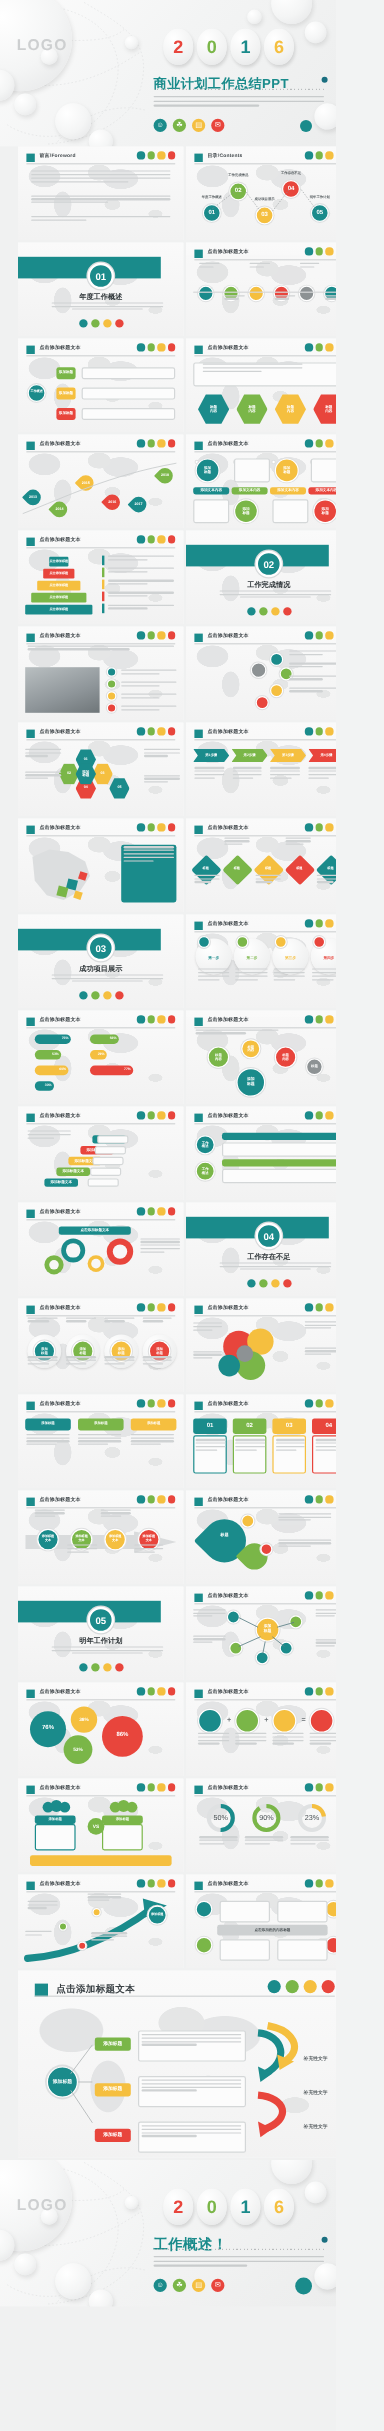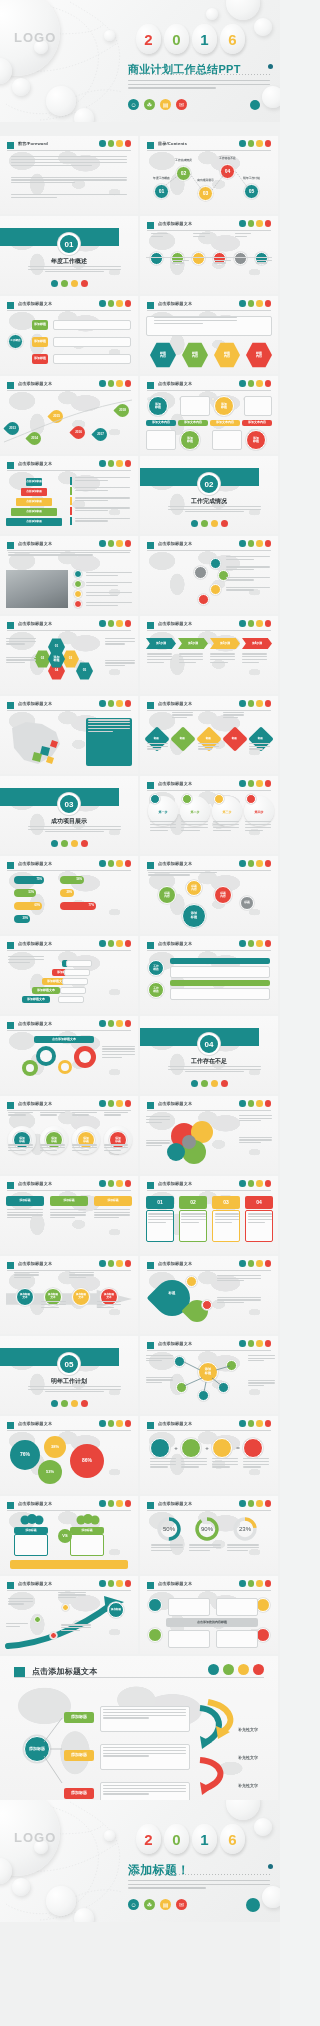--- a/index.html
+++ b/index.html
@@ -148,21 +148,21 @@
         <i style="width:62%"></i>
     </div>
     <div class="cicons">
       <i style="background:#1a8b8b">☺</i>
       <i style="background:#7ab648">☘</i>
       <i style="background:#f5bf3f">▤</i>
       <i style="background:#e8453c">✉</i>
     </div>
   </div>
 
-  <div class="grid" id="slide-grid" style="top: 136px;">
+  <div class="grid" id="slide-grid" style="top: 122px; margin-left: 15px;">
       <div class="slide cell">
     <div class="map"></div>
     <div class="inner">
           <div class="shead">
     <span class="sq"></span>
     <span class="ht">前言/Foreword</span>
     <span class="rule"></span>
     <span class="dots">
       <i class="c1"></i>
               <i class="c2"></i>
@@ -1563,21 +1563,21 @@
       <div class="circ" style="left:246px;top:98px;width:14px;height:14px;background:#1a8b8b;"></div>
       <div class="circ" style="left:268px;top:64px;width:5px;height:5px;background:#1b6f80;"></div>
     </div>
     <div class="logo">LOGO</div>
     <div class="year">
       <span style="color:#e8453c">2</span>
       <span style="color:#7ab648">0</span>
       <span style="color:#1a8b8b">1</span>
       <span style="color:#f5bf3f">6</span>
     </div>
-    <div class="ctitle">添加标题！</div>
+    <div class="ctitle">工作概述！</div>
     <div class="dotline"></div>
     <div class="cdesc">
       <i style="width:100%"></i>
         <i style="width:100%"></i>
         <i style="width:55%"></i>
     </div>
     <div class="cicons">
       <i style="background:#1a8b8b">☺</i>
       <i style="background:#7ab648">☘</i>
       <i style="background:#f5bf3f">▤</i>

